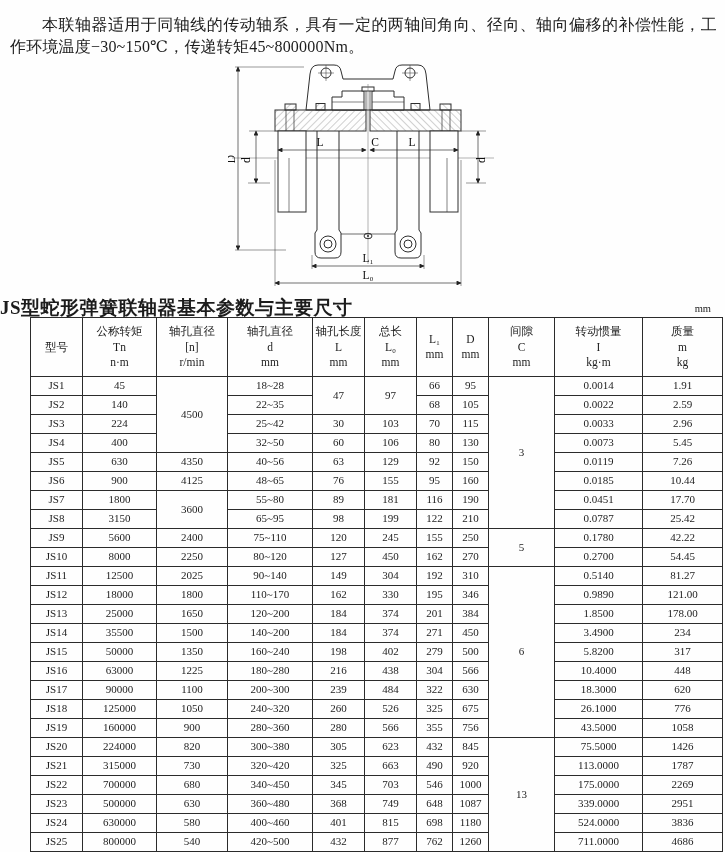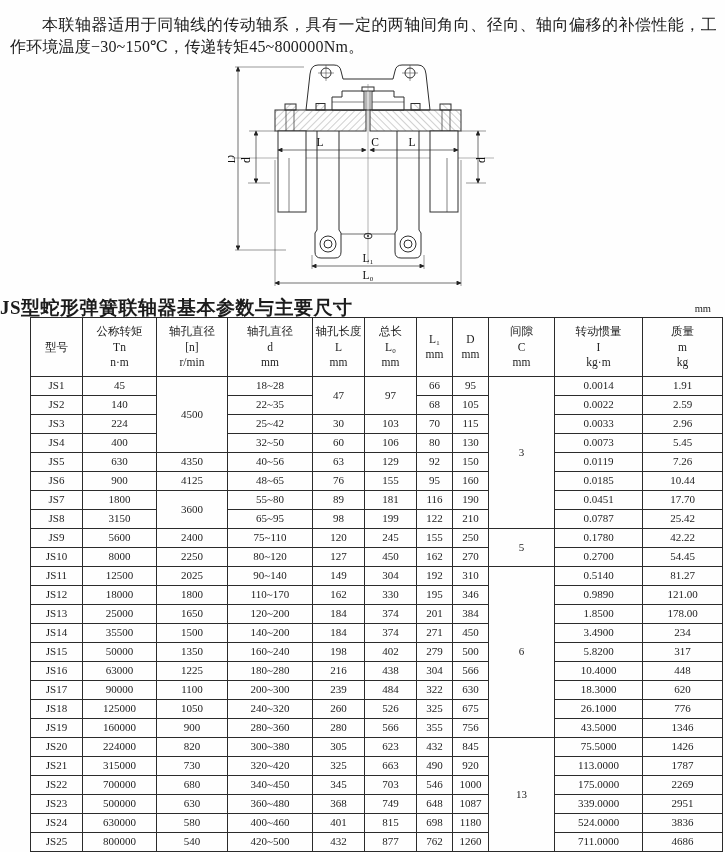--- a/index.html
+++ b/index.html
@@ -434,21 +434,21 @@
         <tr>
           <td>JS19</td>
           <td>160000</td>
           <td>900</td>
           <td>280~360</td>
           <td>280</td>
           <td>566</td>
           <td>355</td>
           <td>756</td>
           <td>43.5000</td>
-          <td>1346</td>
+          <td>1058</td>
         </tr>
         <tr>
           <td>JS20</td>
           <td>224000</td>
           <td>820</td>
           <td>300~380</td>
           <td>305</td>
           <td>623</td>
           <td>432</td>
           <td>845</td>

